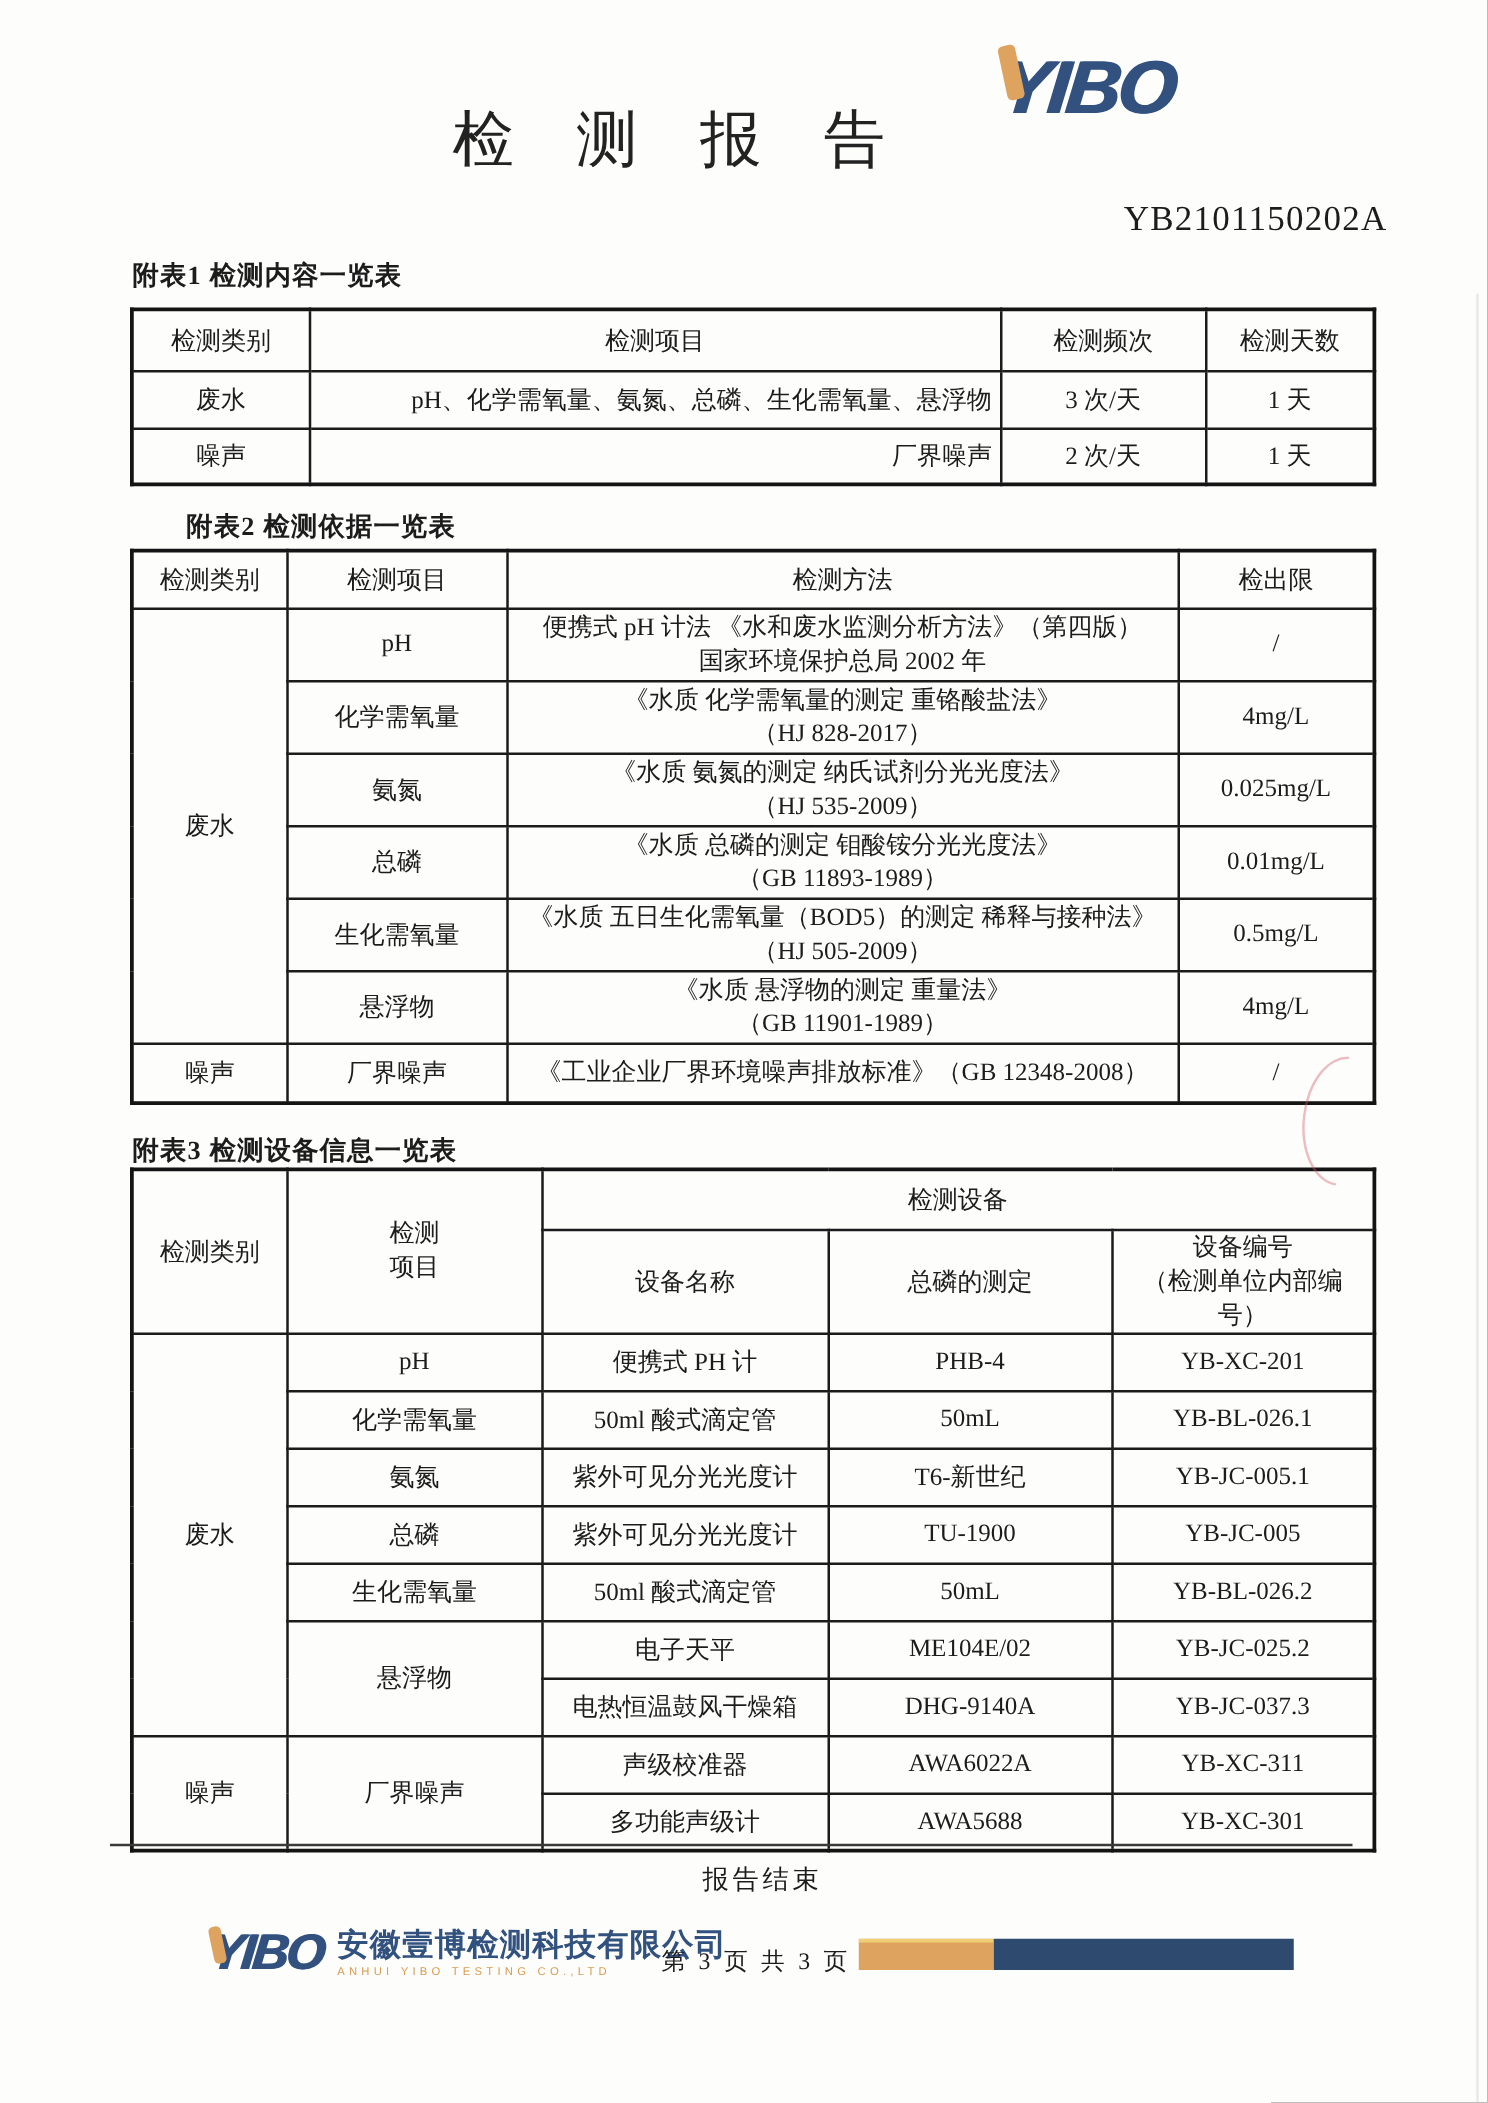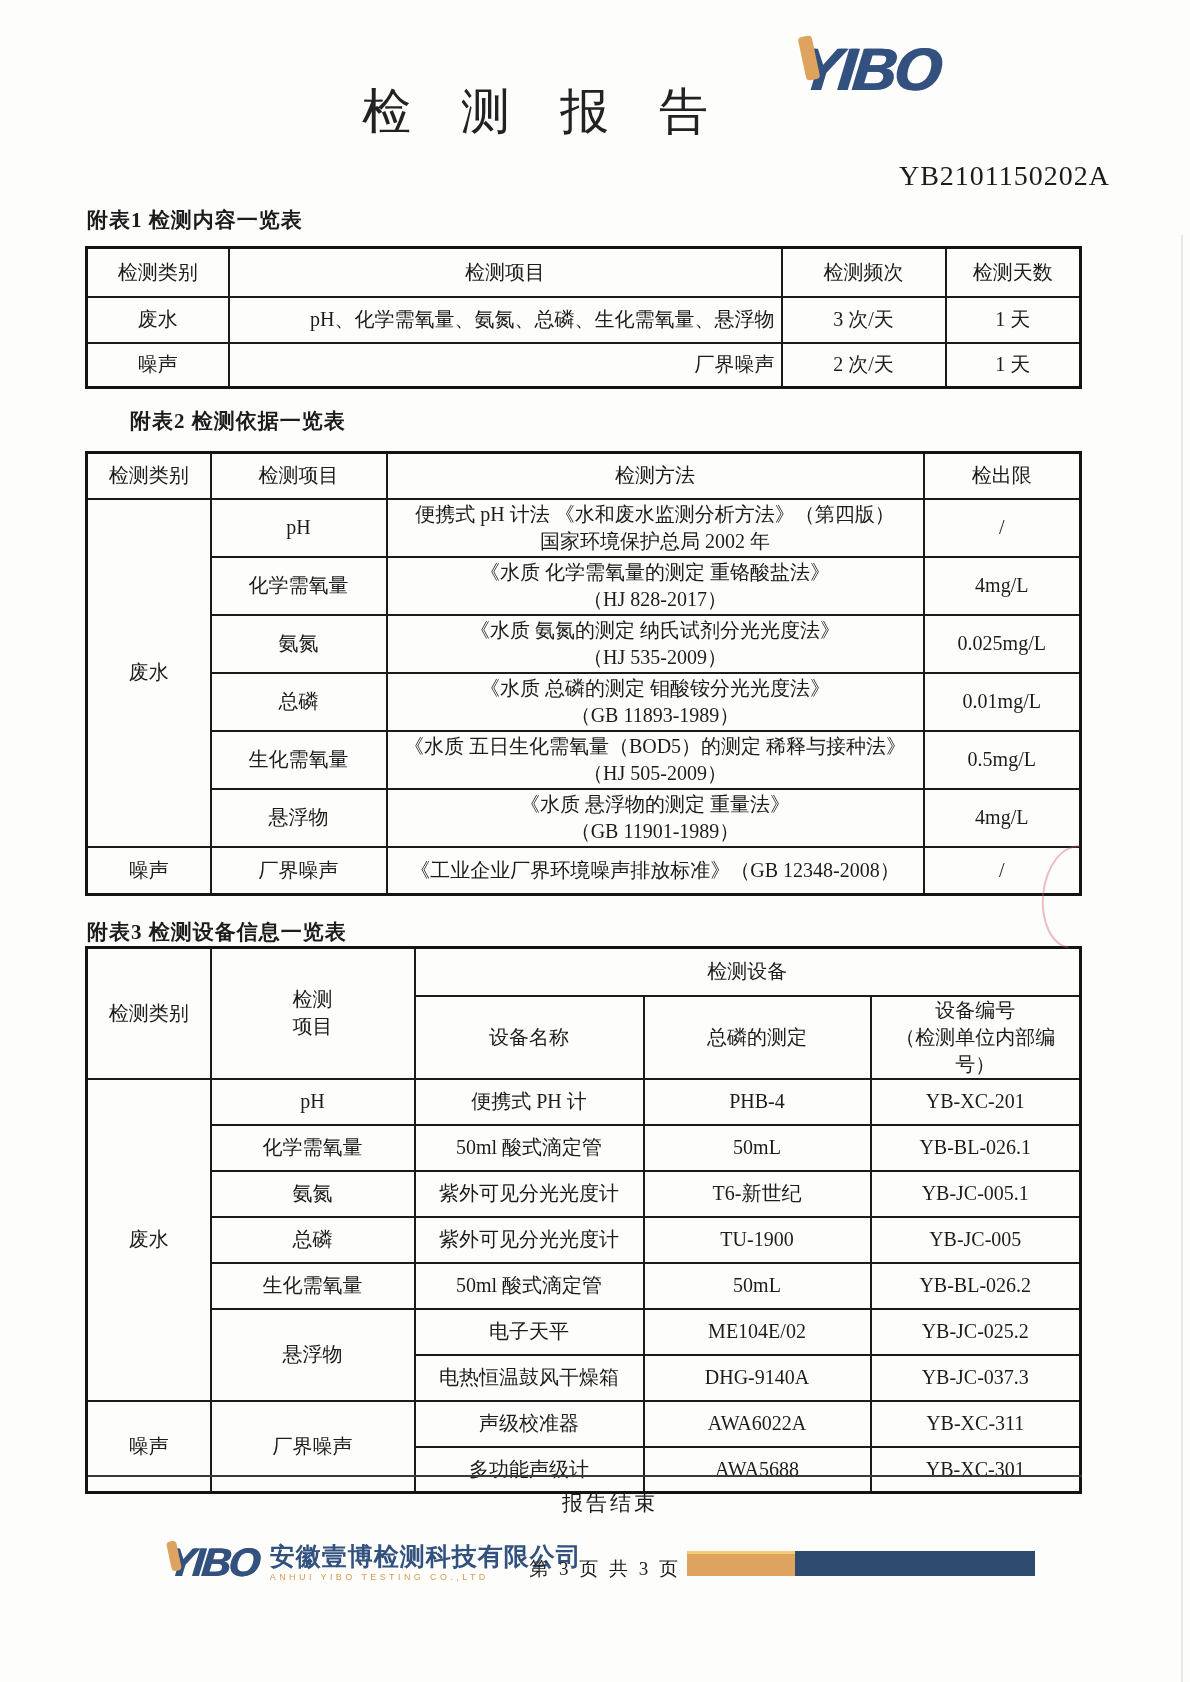--- a/index.html
+++ b/index.html
@@ -29,23 +29,23 @@
     position:absolute; top:82px; left:0; width:1070px; text-align:center;
     font-size:49px; line-height:60px; letter-spacing:50px; text-indent:50px;
     color:#222;
   }
   .report-no {
     position:absolute; top:160px; left:0; width:1110px; text-align:right;
     font-size:28px; letter-spacing:1px;
   }
 
   
-  .content { position:absolute; left:85px; top:198px; width:994px; }
+  .content { position:absolute; left:104px; top:198px; width:994px; }
   .caption { font-size:21px; font-weight:bold; letter-spacing:1px; margin:8px 0 12px 2px; }
-  .caption.c2 { margin-top:18px; margin-bottom:16px;padding-left:43px; }
+  .caption.c2 { margin-top:18px; margin-bottom:4px;padding-left:43px; }
   .caption.c3 { margin-top:22px; margin-bottom:0; }
 
   table { border-collapse:collapse; width:994px; table-layout:fixed; border:3px solid #141414; }
   td {
     border:2px solid #1b1b1b; text-align:center; vertical-align:middle;
     font-size:20px; padding:0 6px; overflow:hidden;
   }
   .t1 .hr  { height:49px; } .t1 .r1 { height:46px; } .t1 .r2 { height:45px; }
   .t2 .hr  { height:46px; } .t2 .r  { height:58px; } .t2 .rn { height:48px; }
   .t3 .h1  { height:48px; } .t3 .h2 { height:64px; } .t3 .r  { height:46px; }

